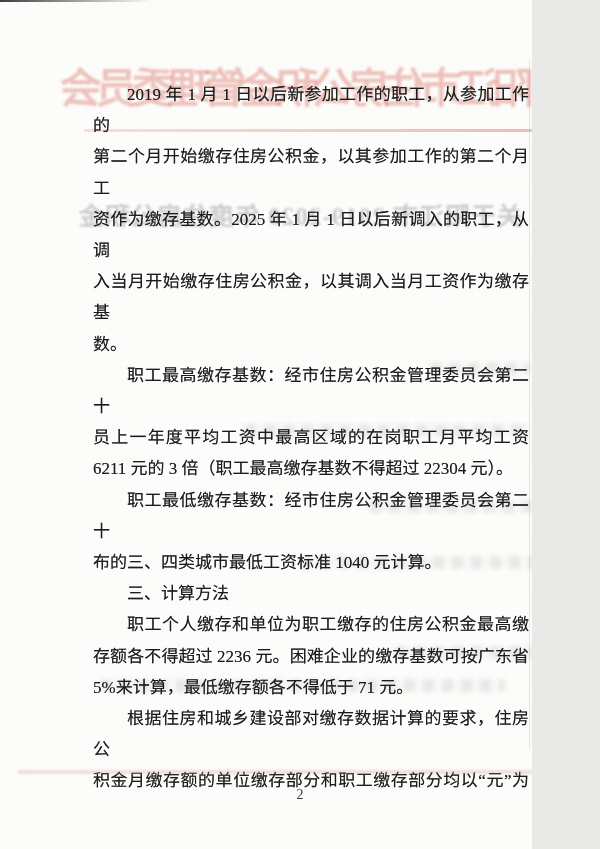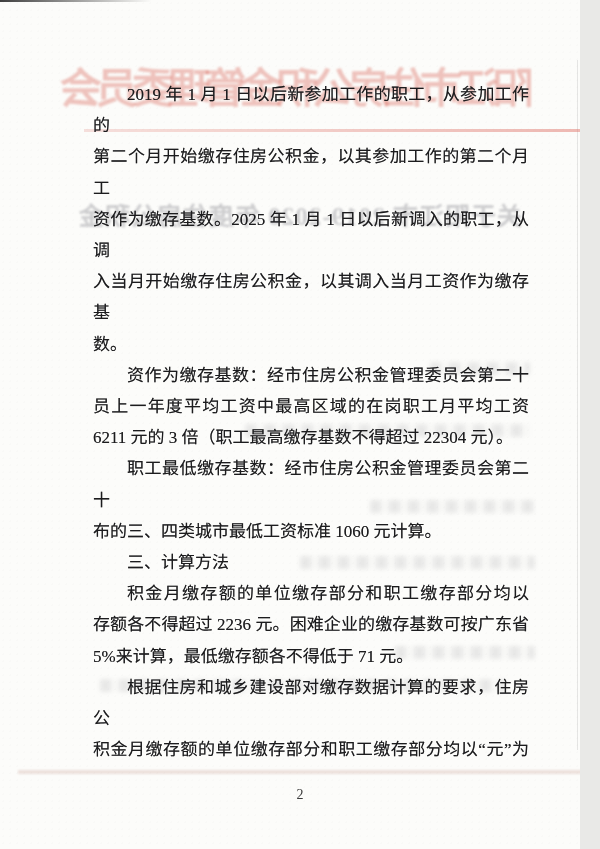--- a/index.html
+++ b/index.html
@@ -5,21 +5,21 @@
   html, body {
     margin: 0;
     padding: 0;
     width: 600px;
     height: 849px;
     background: #e9e9e7;
     font-family: "Liberation Serif", "DejaVu Serif", serif;
   }
   .page {
     position: relative;
-    width: 580px;
+    width: 532px;
     height: 849px;
     background-color: #fcfcfa;
     background-image: radial-gradient(rgba(60,60,55,0.015) 1px, transparent 1px);
     background-size: 7px 7px;
     overflow: hidden;
   }
 
   
   .edge-top {
     position: absolute; top: 0; left: 0;
@@ -120,27 +120,27 @@
   <div class="smudge s3"></div>
   <div class="smudge s4"></div>
   <div class="smudge s5"></div>
 
   <div class="doc-body">
     <div class="ln j i">2019 年 1 月 1 日以后新参加工作的职工，从参加工作的</div>
     <div class="ln j">第二个月开始缴存住房公积金，以其参加工作的第二个月工</div>
     <div class="ln j">资作为缴存基数。2025 年 1 月 1 日以后新调入的职工，从调</div>
     <div class="ln j">入当月开始缴存住房公积金，以其调入当月工资作为缴存基</div>
     <div class="ln e">数。</div>
-    <div class="ln j i">资作为缴存基数：经市住房公积金管理委员会第二十</div>
+    <div class="ln j i">职工最高缴存基数：经市住房公积金管理委员会第二十</div>
     <div class="ln j">员上一年度平均工资中最高区域的在岗职工月平均工资</div>
     <div class="ln e">6211 元的 3 倍（职工最高缴存基数不得超过 22304 元）。</div>
     <div class="ln j i">职工最低缴存基数：经市住房公积金管理委员会第二十</div>
-    <div class="ln e">布的三、四类城市最低工资标准 1060 元计算。</div>
+    <div class="ln e">布的三、四类城市最低工资标准 1040 元计算。</div>
     <div class="ln e i">三、计算方法</div>
-    <div class="ln j i">积金月缴存额的单位缴存部分和职工缴存部分均以</div>
+    <div class="ln j i">职工个人缴存和单位为职工缴存的住房公积金最高缴</div>
     <div class="ln j">存额各不得超过 2236 元。困难企业的缴存基数可按广东省</div>
     <div class="ln e">5%来计算，最低缴存额各不得低于 71 元。</div>
     <div class="ln j i">根据住房和城乡建设部对缴存数据计算的要求，住房公</div>
     <div class="ln j">积金月缴存额的单位缴存部分和职工缴存部分均以“元”为</div>
 
   </div>
 
   <div class="bottom-streak"></div>
 
   <div class="page-number">2</div>

